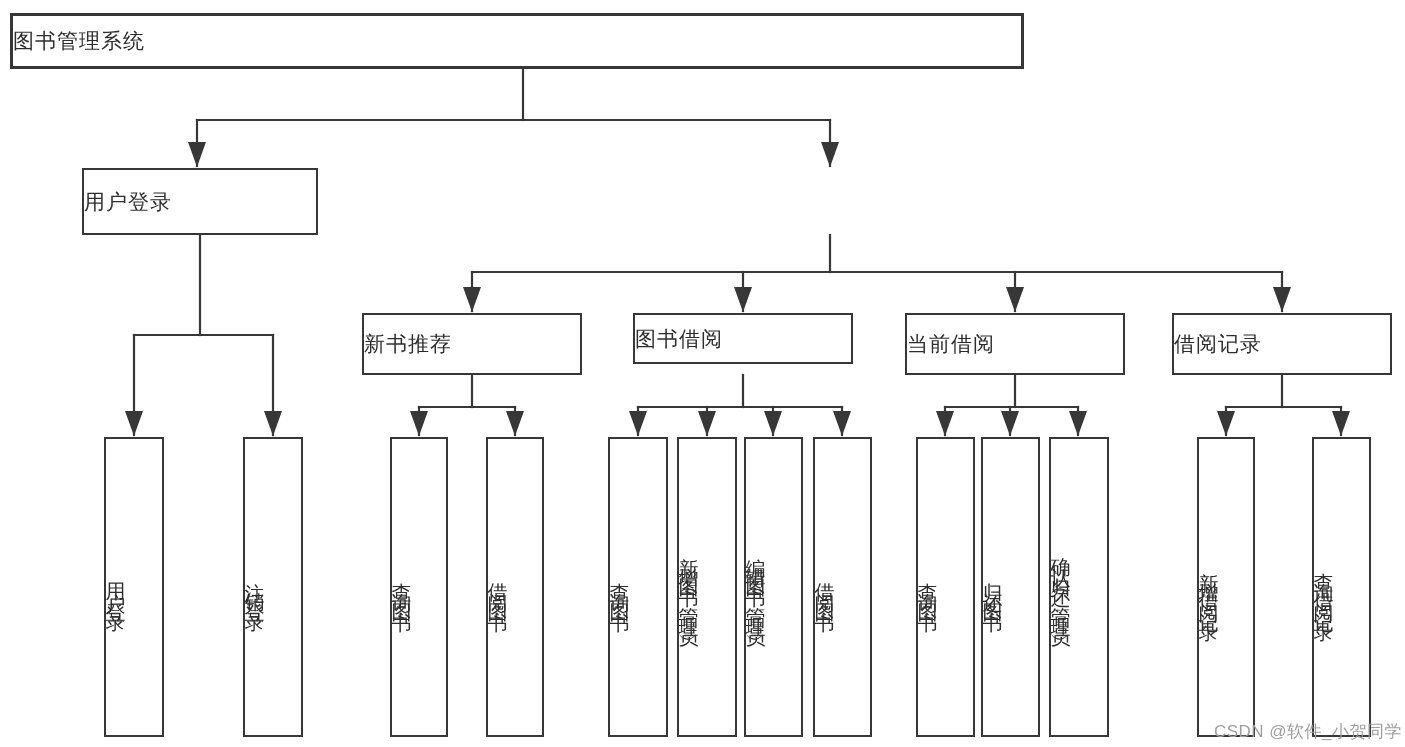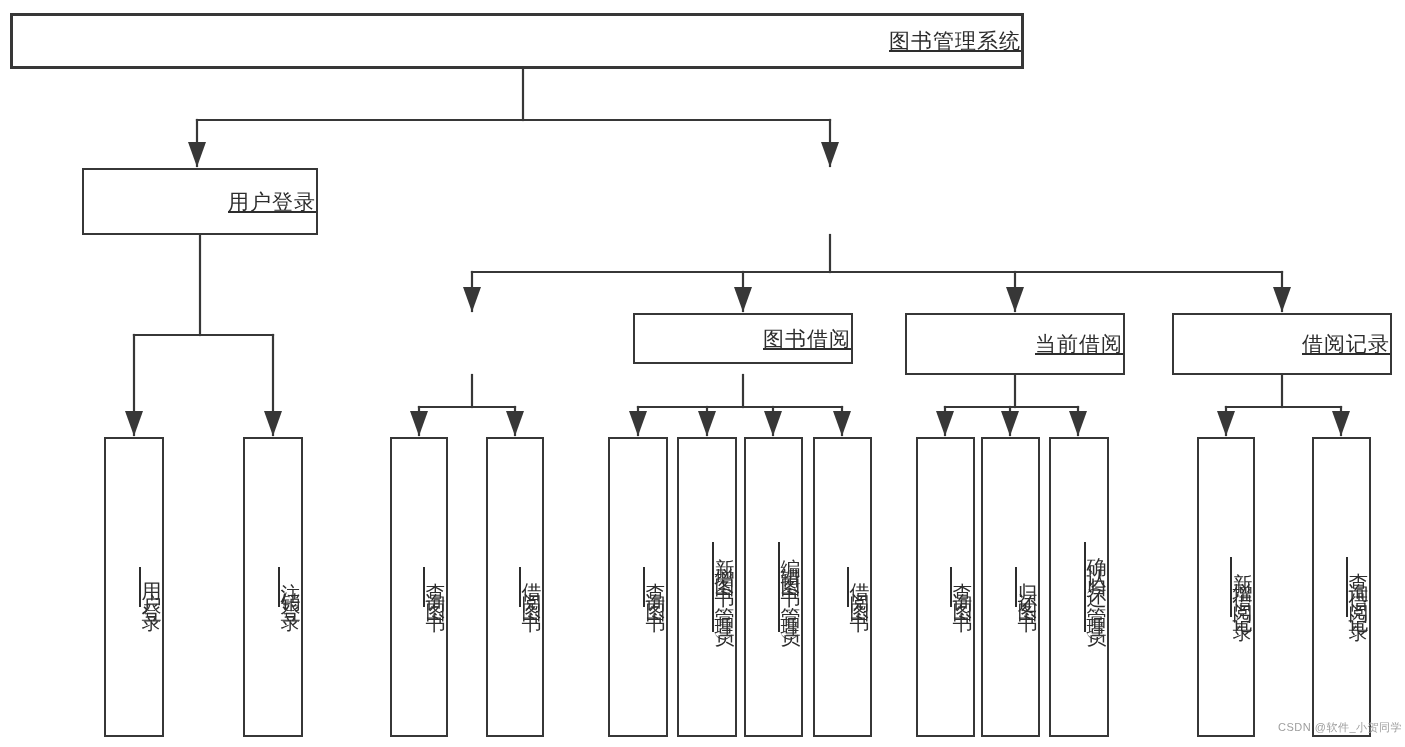--- a/index.html
+++ b/index.html
@@ -6,32 +6,32 @@
   body{
     width:1405px;height:747px;position:relative;overflow:hidden;
     font-family:"Liberation Sans","DejaVu Sans",sans-serif;
     color:#2f2f2f;
   }
   .canvas{position:absolute;left:0;top:0;width:1405px;height:747px;}
   svg.wires{position:absolute;left:0;top:0;width:1405px;height:747px;}
   .box{
     position:absolute;box-sizing:border-box;background:#ffffff;
     border:2.5px solid #373737;
-    display:flex;align-items:center;justify-content:flex-end;
-    font-size:21px;letter-spacing:1px;color:#2d2d2d;text-decoration:underline;
+    display:flex;align-items:center;justify-content:flex-start;
+    font-size:21px;letter-spacing:1px;color:#2d2d2d;
   }
   .box.root{border-width:3px;}
   .box.leaf{border-width:2.5px;}
   .vtext{
     writing-mode:vertical-rl;text-orientation:mixed;
     font-size:20px;line-height:1;letter-spacing:10px;color:#2d2d2d;
   }
   .watermark{
     position:absolute;top:720px;right:3px;
-    font-size:11px;letter-spacing:0.5px;color:#9e9e9e;
+    font-size:17px;letter-spacing:0.5px;color:#9e9e9e;
     white-space:nowrap;
   }
 </style>
 </head>
 <body>
 
 <div class="canvas">
 
   <svg class="wires" viewBox="0 0 1405 747" xmlns="http://www.w3.org/2000/svg">
     <defs>
@@ -84,20 +84,23 @@
   </svg>
 
   <div class="box root" style="left:10px;top:13px;width:1014px;height:56px">
     <span>图书管理系统</span>
   </div>
 
   <div class="box" style="left:82px;top:168px;width:236px;height:67px">
     <span>用户登录</span>
   </div>
 
+  <div class="box" style="left:362px;top:313px;width:220px;height:62px">
+    <span>新书推荐</span>
+  </div>
   <div class="box" style="left:633px;top:313px;width:220px;height:51px">
     <span>图书借阅</span>
   </div>
   <div class="box" style="left:905px;top:313px;width:220px;height:62px">
     <span>当前借阅</span>
   </div>
   <div class="box" style="left:1172px;top:313px;width:220px;height:62px">
     <span>借阅记录</span>
   </div>
 

